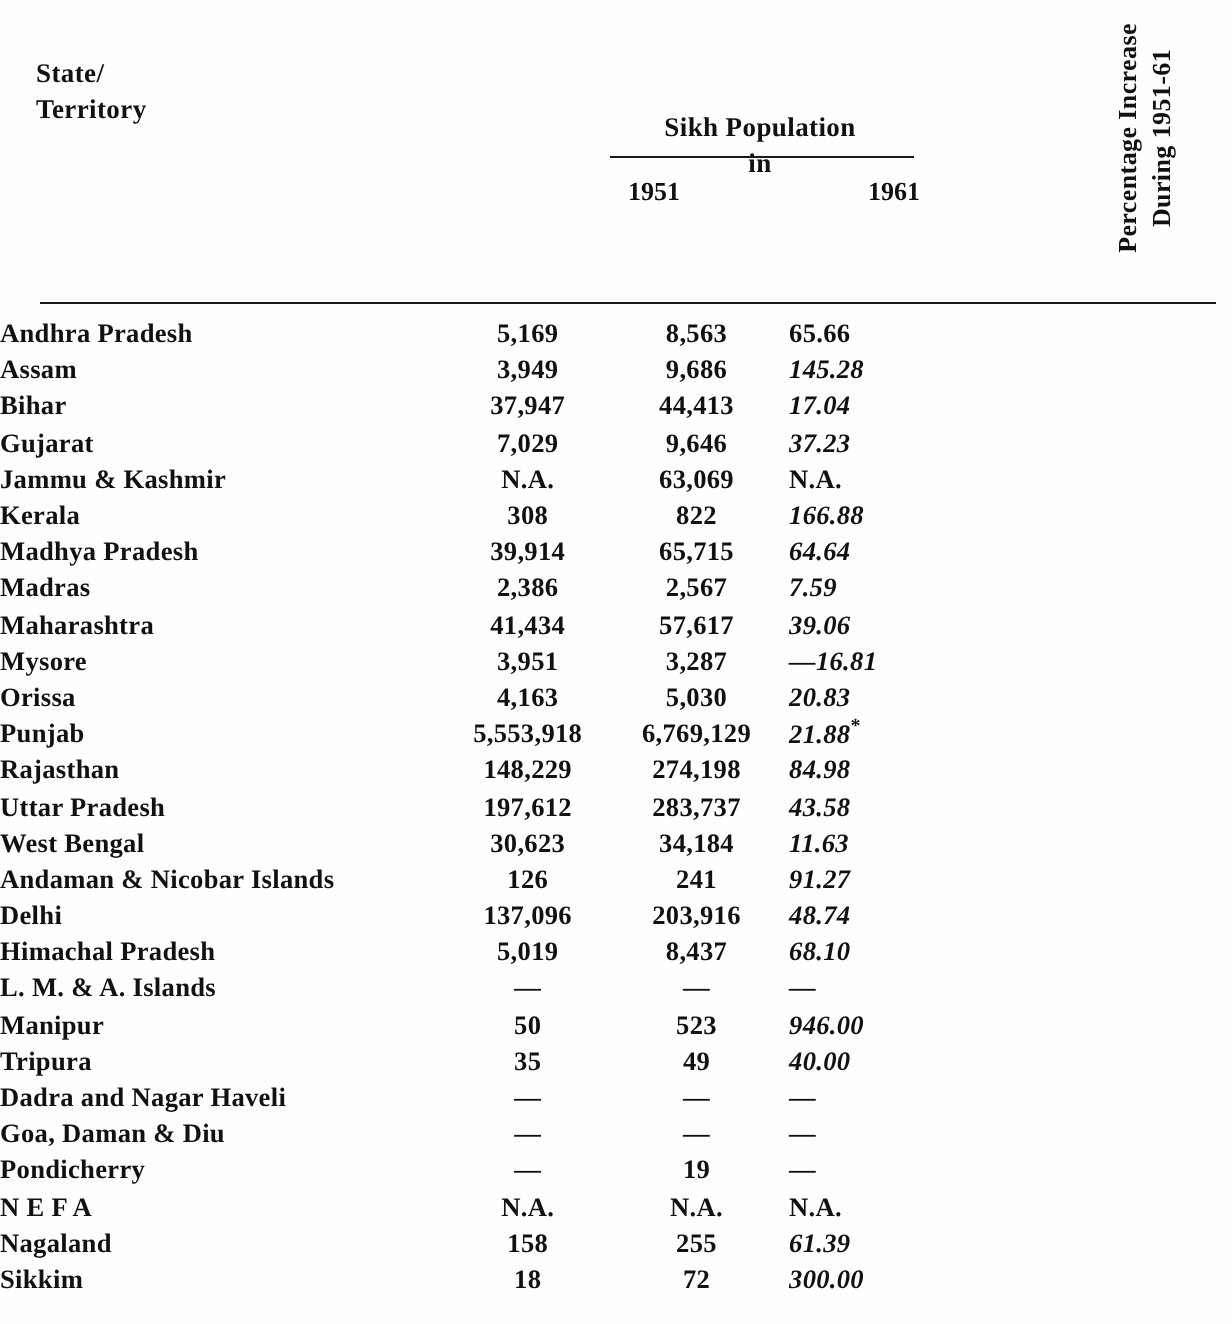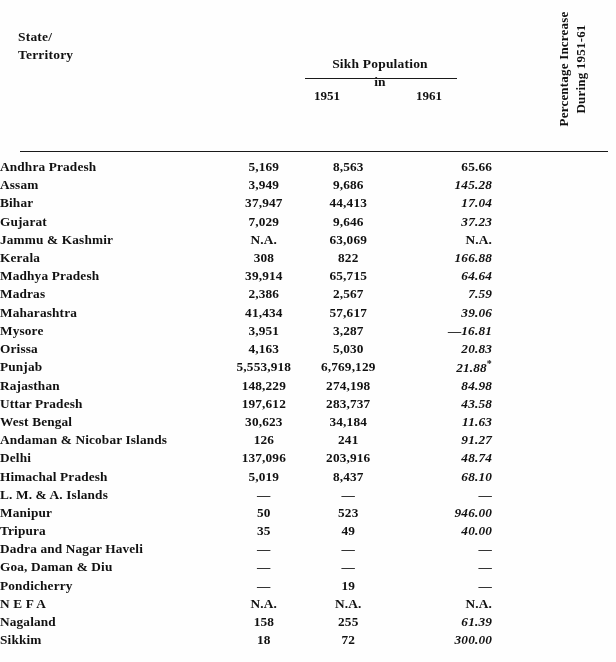--- a/index.html
+++ b/index.html
@@ -67,20 +67,21 @@
     width: 62px;
     text-align: center;
     font-size: 13px;
     font-weight: bold;
   }
   #year-1961-head {
     position: absolute;
     left: 416px;
     top: 88px;
     width: 62px;
+    text-align: center;
     font-size: 13px;
     font-weight: bold;
   }
 
   
   #pct-head-rot {
     position: absolute;
     left: 497px;
     top: -6px;
     width: 150px;
@@ -137,21 +138,21 @@
     text-align: center;
     padding-right: 0px;
   }
   td.c-1961 {
     width: 120px;
     text-align: center;
     padding-right: 0px;
   }
   td.c-pct {
     width: 136px;
-    text-align: right;
+    text-align: left;
     font-style: italic;
   }
   td.c-pct.upright { font-style: normal; }
   .dash { font-style: normal; letter-spacing: 0; }
   .sup-star {
     font-size: 10px;
     vertical-align: super;
     font-style: normal;
   }
 </style>

